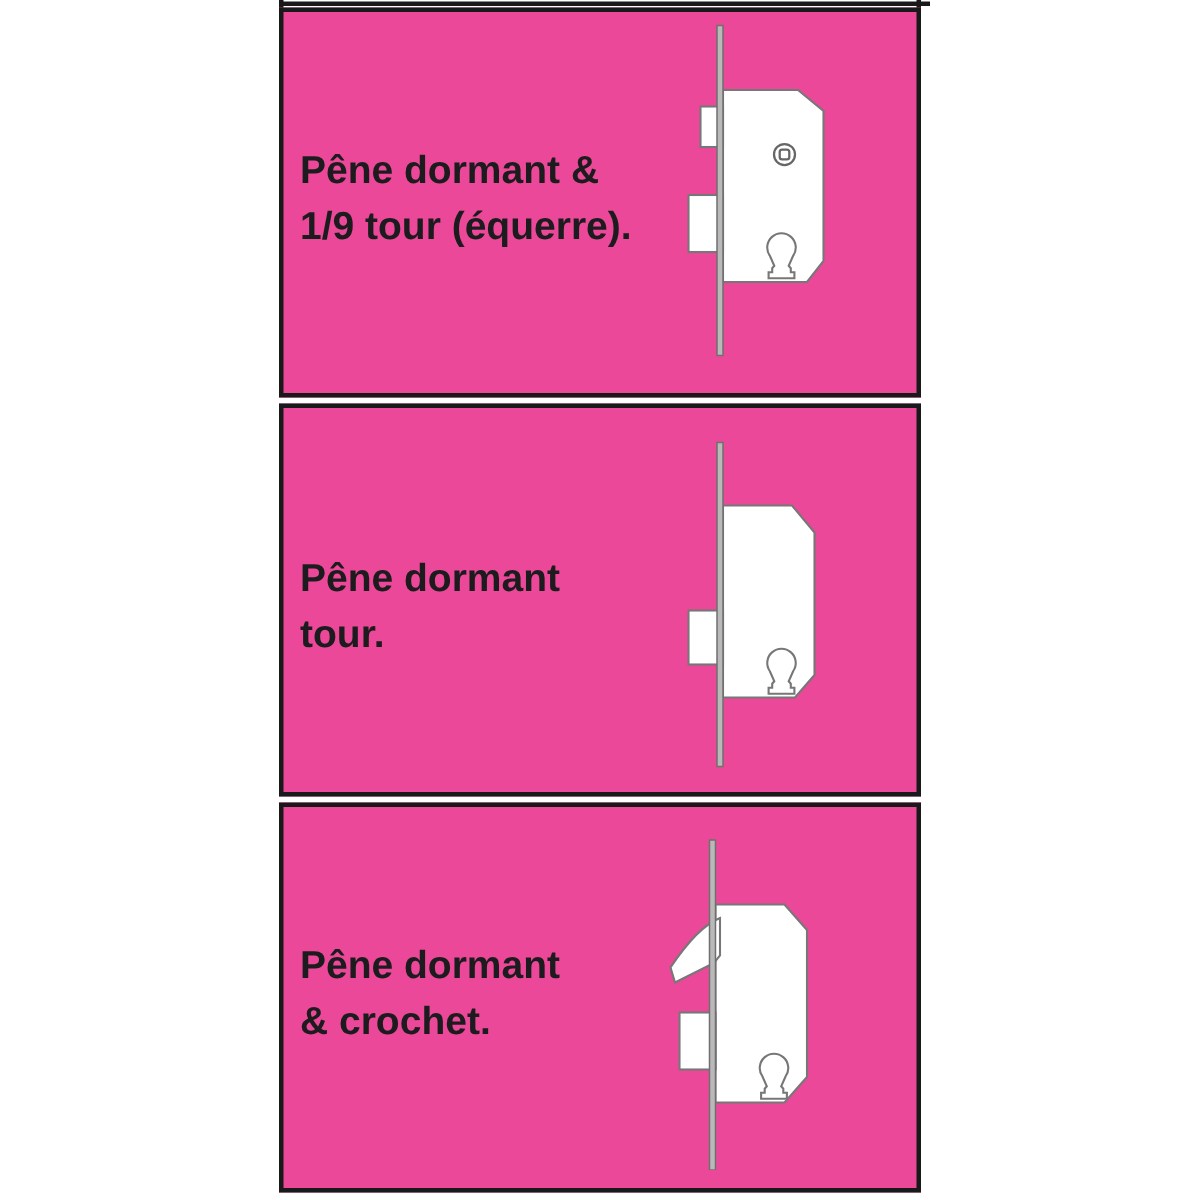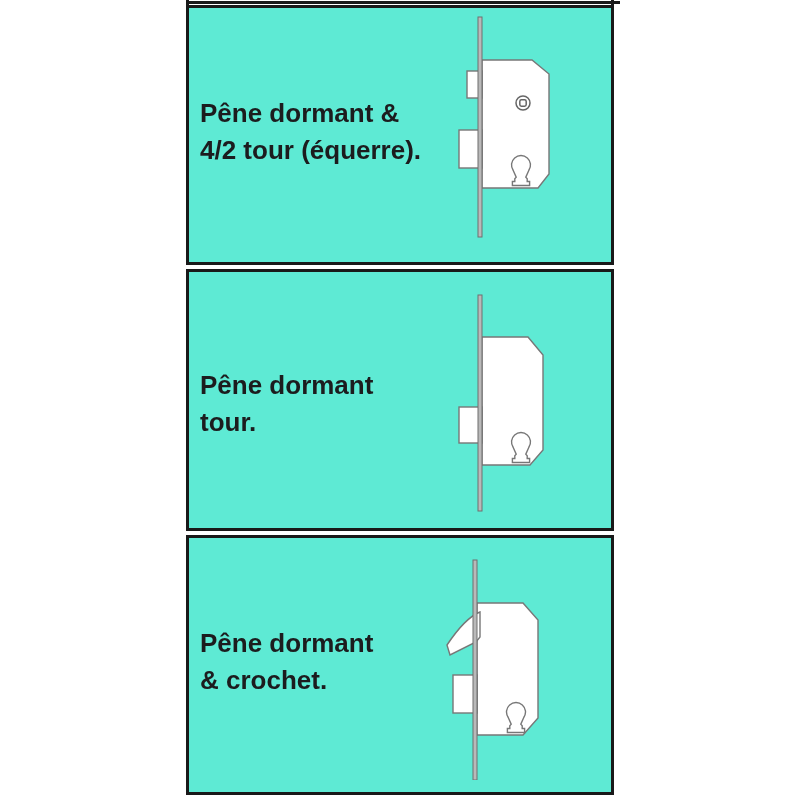--- a/index.html
+++ b/index.html
@@ -17,21 +17,21 @@
     position:absolute; left:186px; top:1px; width:434px; height:3px;
     background: var(--panel-border, #191919);
   }
   .stub { position:absolute; top:0; width:3px; height:6px; background: var(--panel-border,#191919); }
   .stub.left  { left:186px; }
   .stub.right { left:611px; }
 
   .panel {
     position:absolute; left:186px; width:428px;
     border:3px solid var(--panel-border,#191919);
-    background:#5eead4; box-sizing:border-box;
+    background:#ec4899; box-sizing:border-box;
   }
   #panel-1 { top:5px;   height:260px; }
   #panel-2 { top:269px; height:262px; }
   #panel-3 { top:535px; height:260px; }
 
   .label {
     position:absolute; left:11px;
     font-weight:bold; font-size:26px; line-height:37px;
     color: var(--text, #1c1c1e);
     letter-spacing:0;
@@ -56,21 +56,21 @@
 
 <div class="stage">
 
   <div class="top-rule"></div>
   <div class="stub left"></div>
   <div class="stub right"></div>
 
   <section class="panel" id="panel-1">
     <div class="label">
       <div>Pêne dormant &amp;</div>
-      <div>4/2 tour (équerre).</div>
+      <div>1/9 tour (équerre).</div>
     </div>
     <svg class="lock-svg" width="120" height="230" viewBox="0 0 120 230">
       <defs>
         <path id="keyhole-shape" d="M -7.75 5.5 A 9.5 9.5 0 1 1 7.75 5.5
                  L 4.8 12.2 L 6.2 13.8 L 6.2 16.5 L 8.6 16.5 L 8.6 20.5
                  L -8.6 20.5 L -8.6 16.5 L -6.2 16.5 L -6.2 13.8 L -4.8 12.2 Z"></path>
       </defs>
 
       <path class="ln" d="M 32 50 L 82 50 L 99 64 L 99 164 L 88 178 L 32 178 Z"></path>
 

